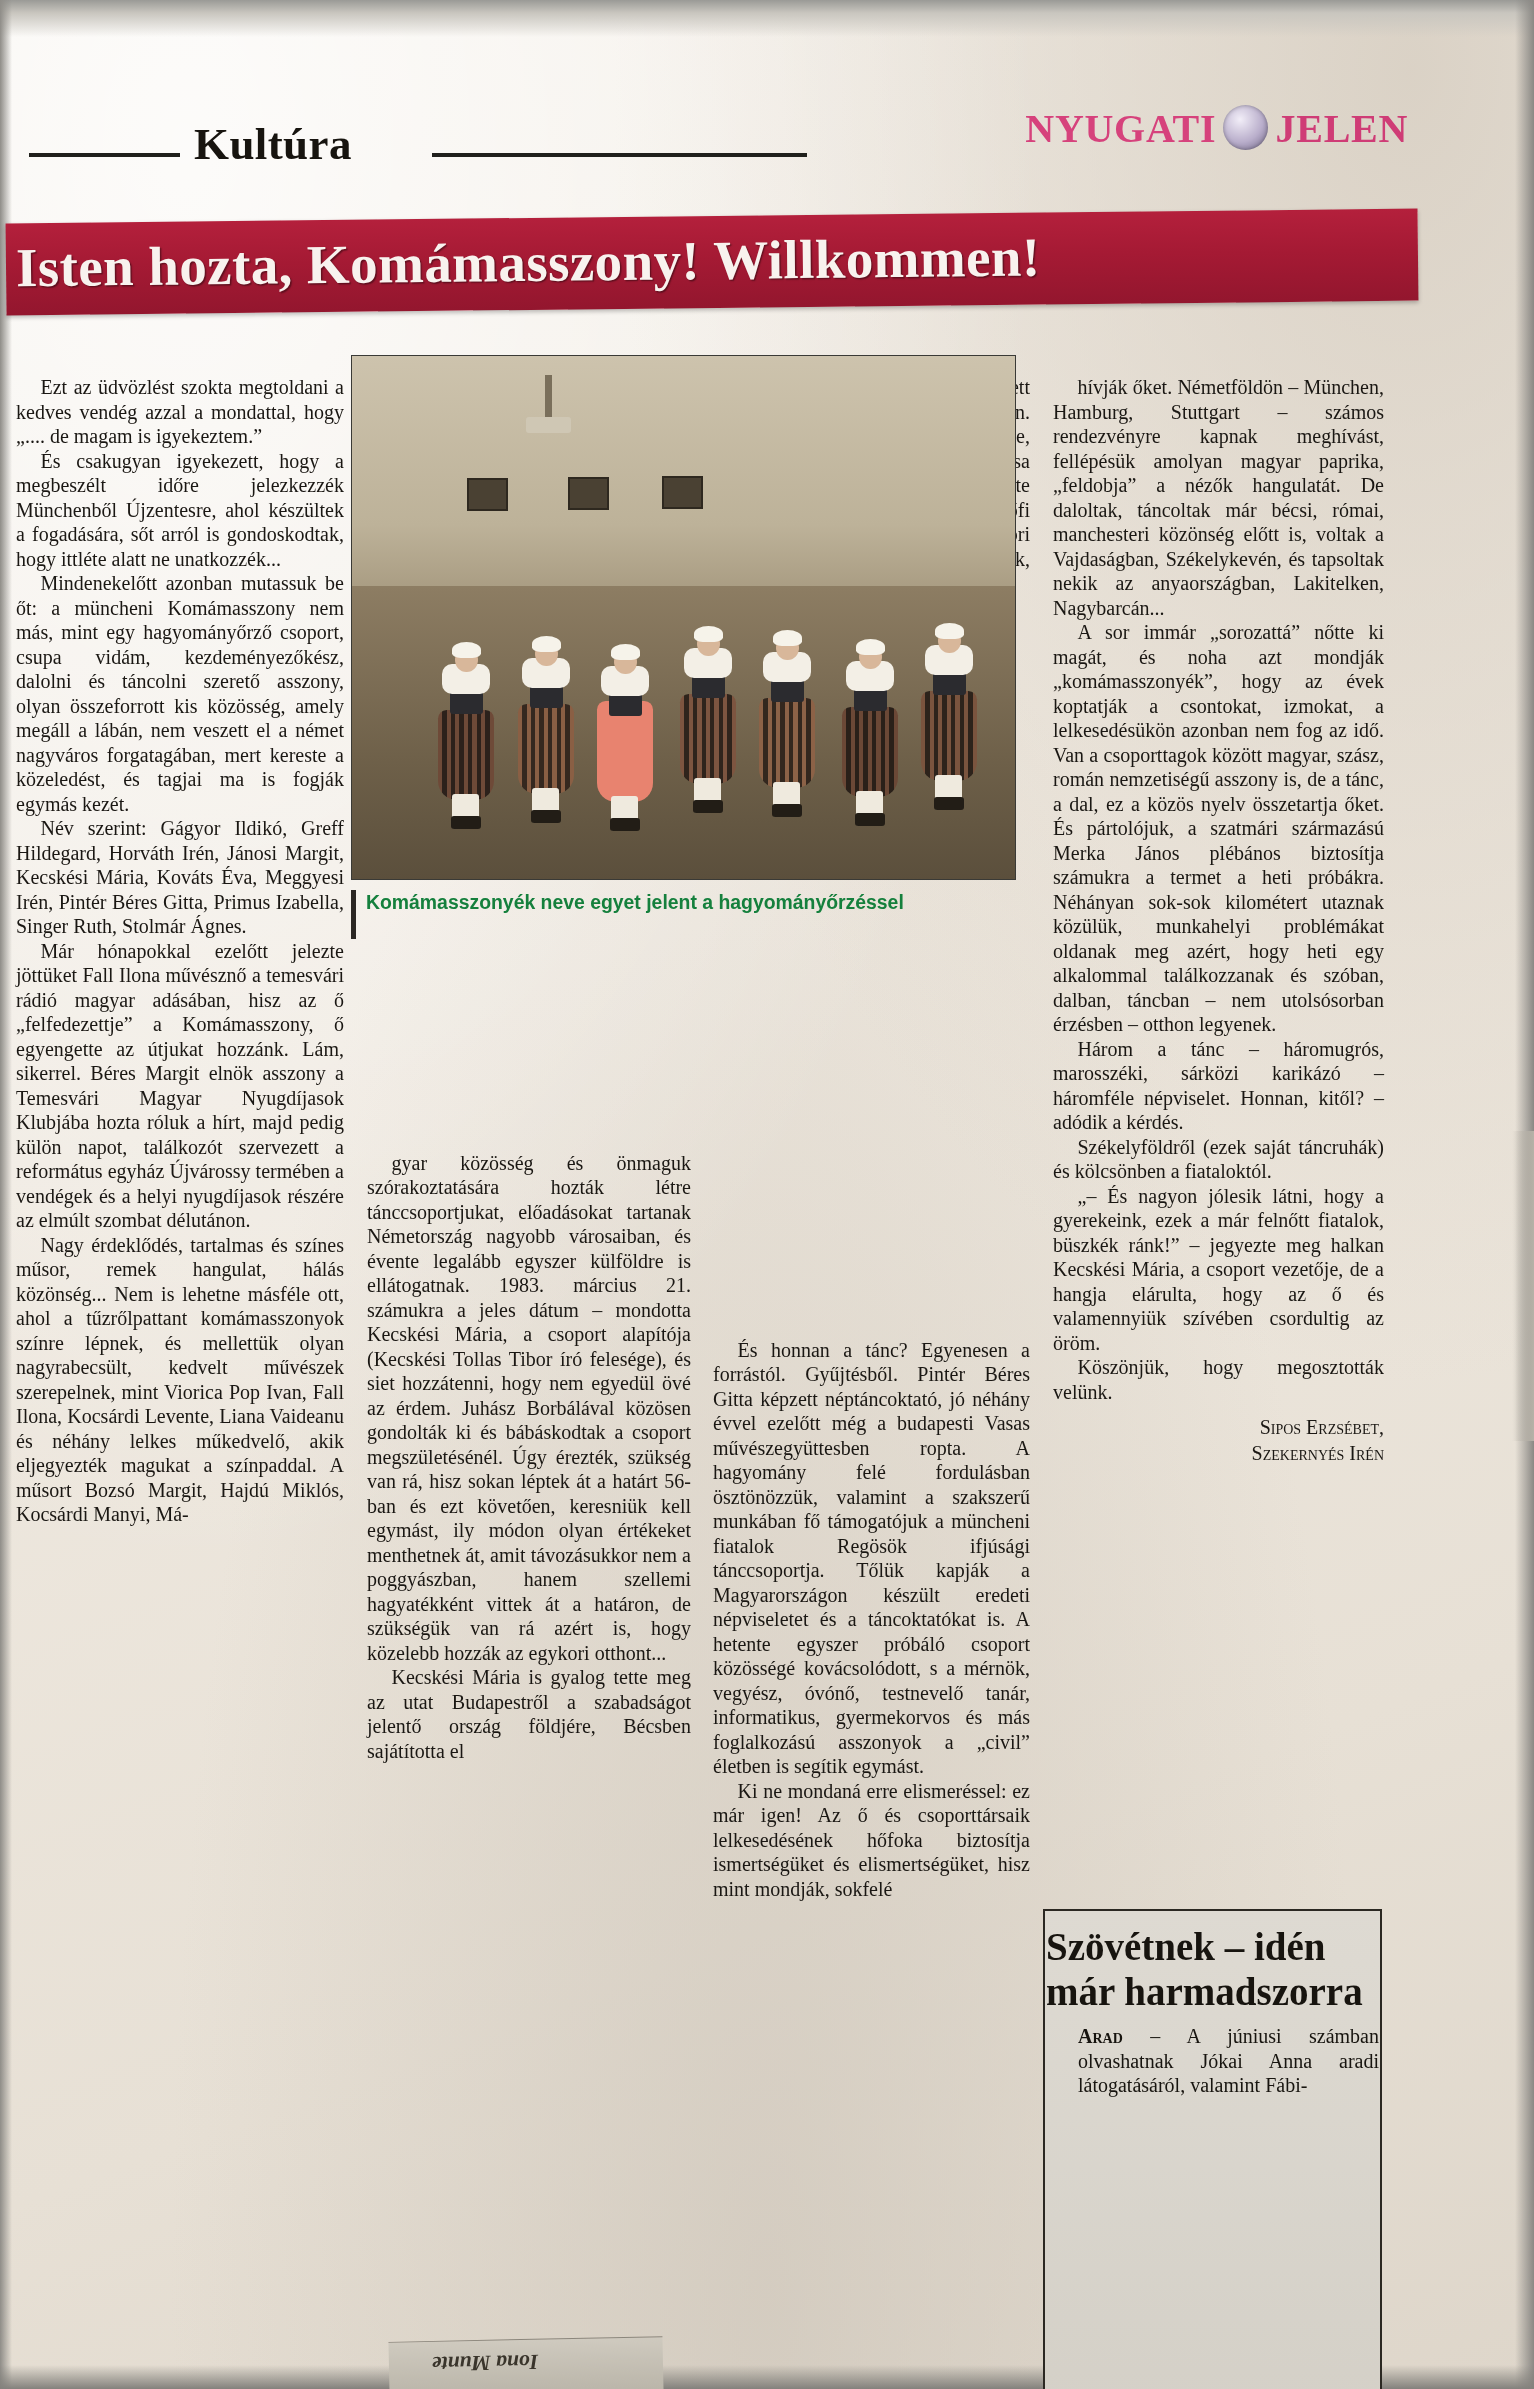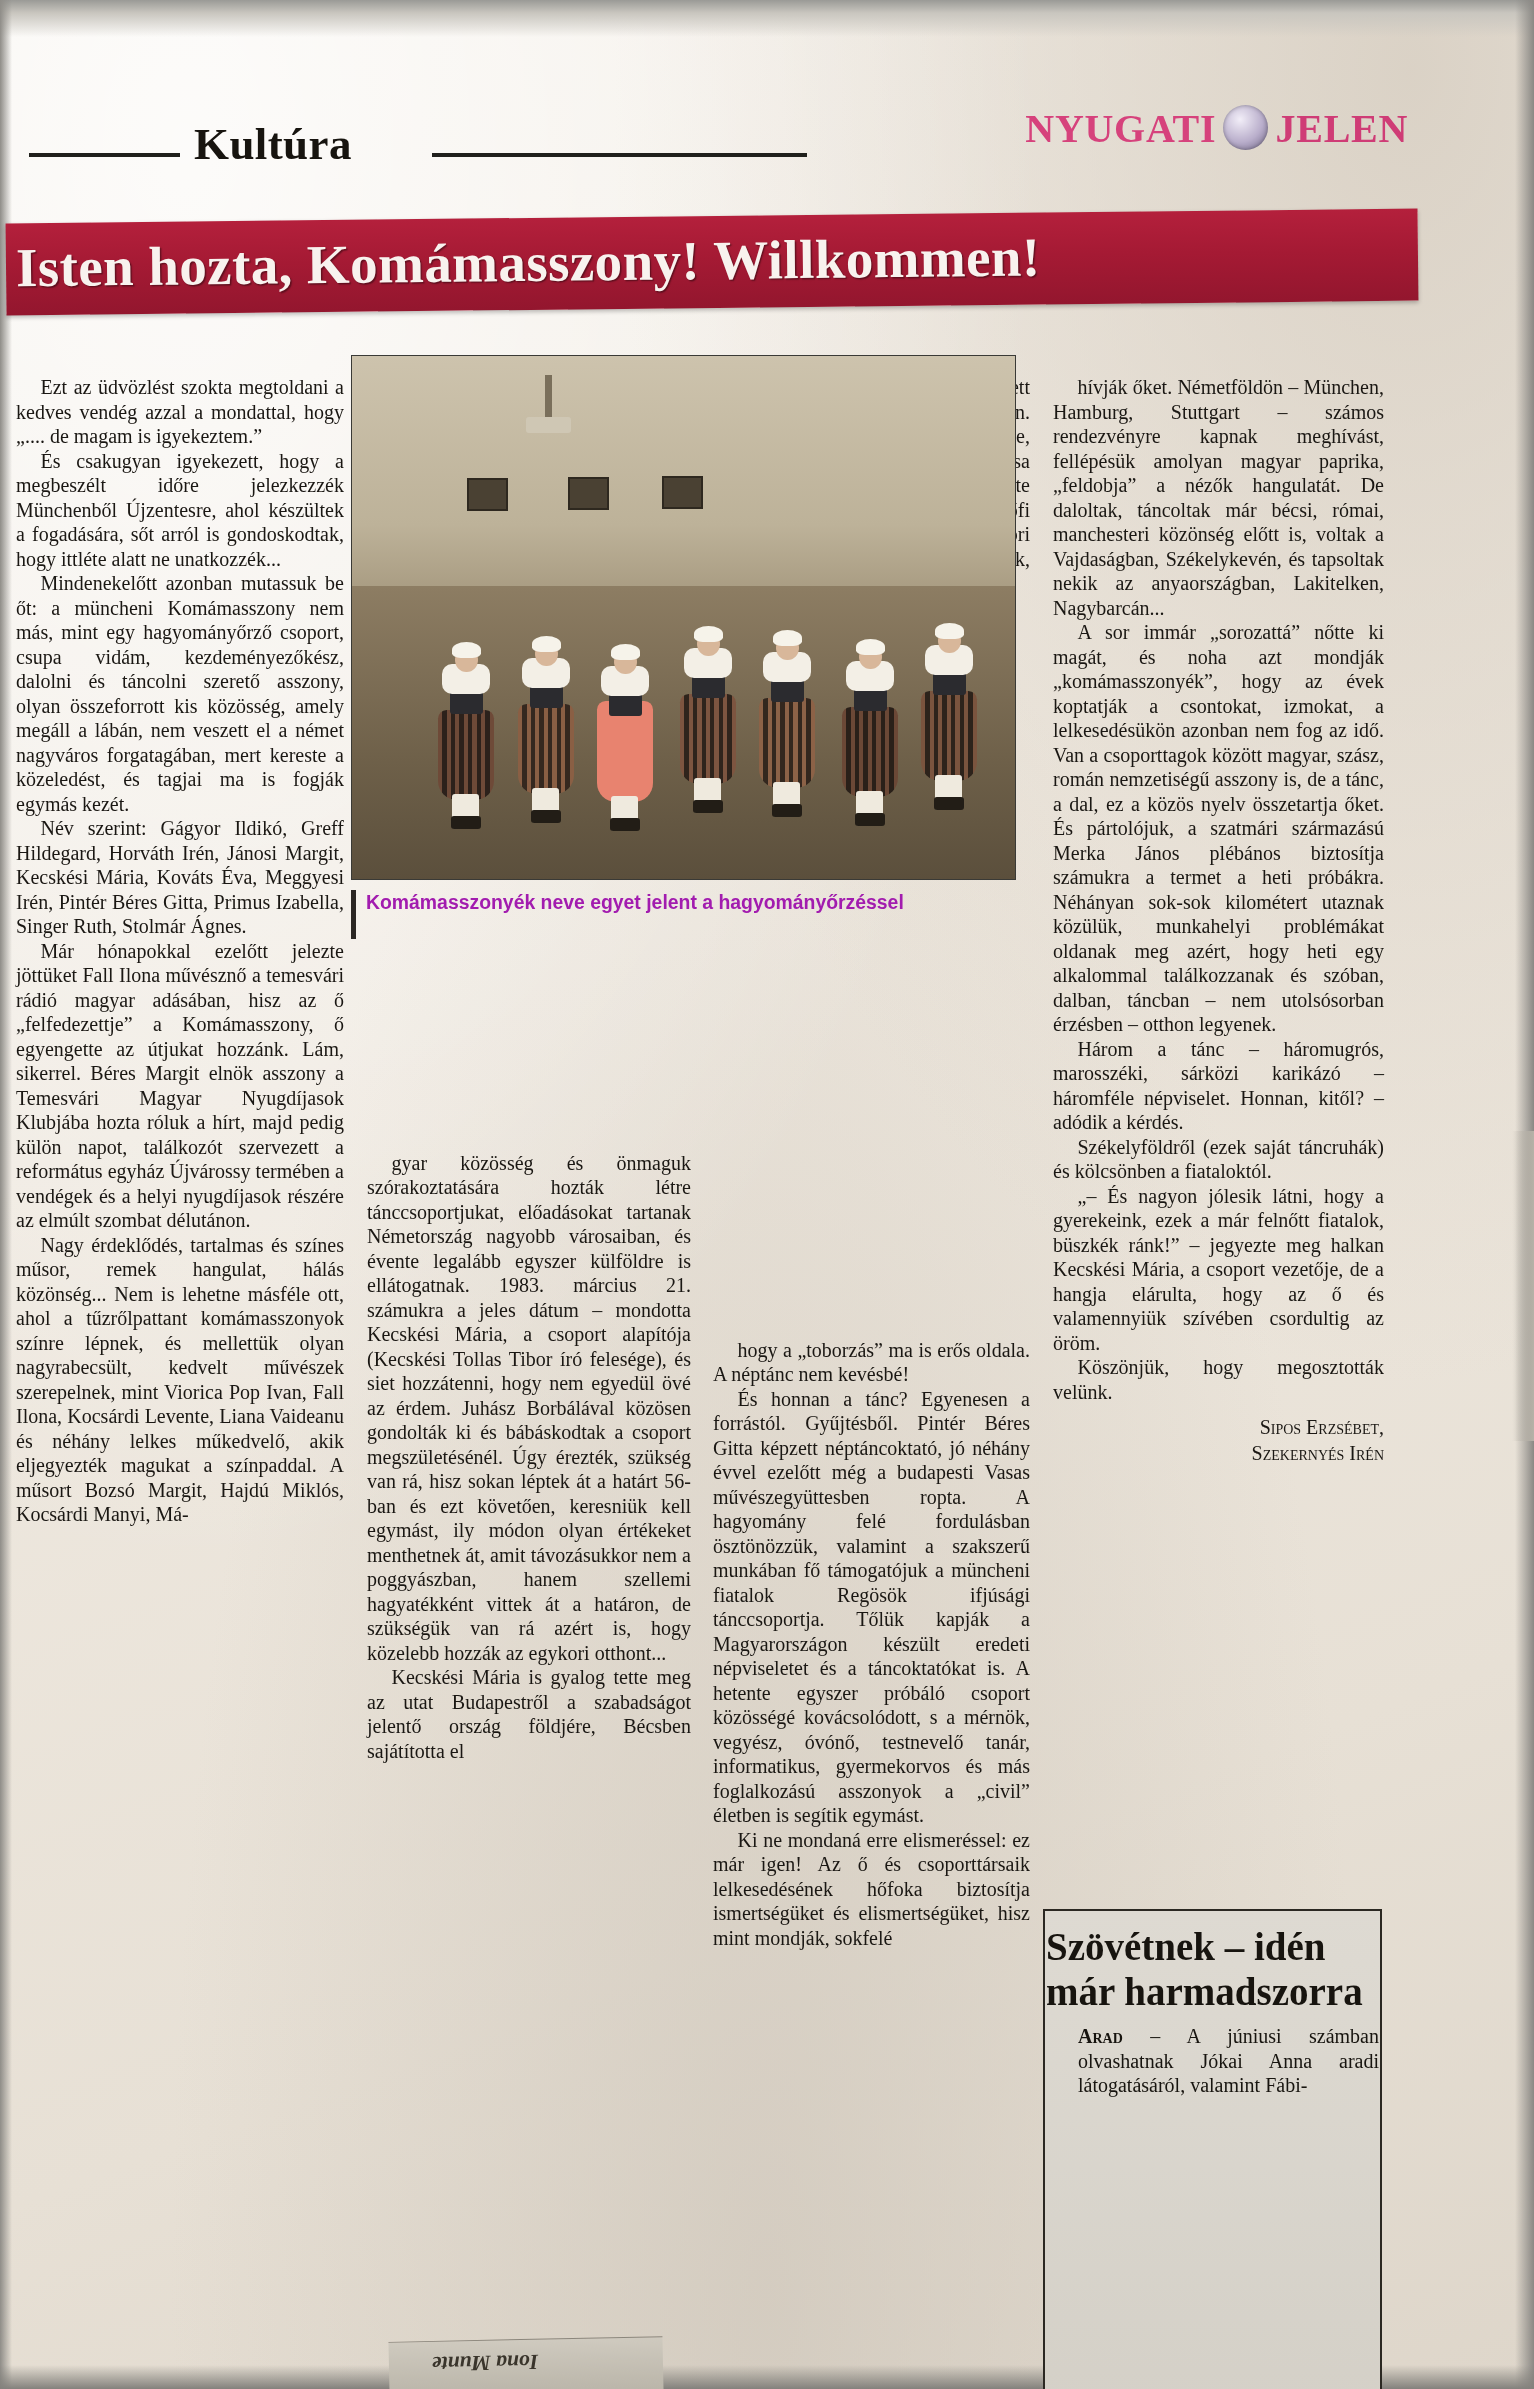--- a/index.html
+++ b/index.html
@@ -244,21 +244,21 @@
     width: 5px;
     min-height: 49px;
     background: #2b2723;
     flex: 0 0 auto;
   }
   .caption-text {
     font-size: 19.4px;
     line-height: 24.5px;
     font-weight: bold;
     font-family: "Liberation Sans", sans-serif;
-    color: #a21caf;
+    color: #15803d;
   }
 
   
   .signature {
     margin-top: 10px;
     text-align: right;
     font-variant: small-caps;
     font-size: 20px;
     line-height: 26px;
     font-family: "Liberation Serif", serif;
@@ -361,21 +361,20 @@
       <p class="first">té Magdolna, Sárközi Marika szereplései szőtték „színes szőttessé.”</p>
       <p>De hogyan, mikor alakult a Komámasszony hagyományőrző csoport? A németországi asszonyok magyar hagyományőrző csoportja idén ünnepelte alakulásának 25. évfordulóját, s bár a közel negyvenezres létszámú ma-</p>
       <div style="height:555px"></div>
       <p>gyar közösség és önmaguk szórakoztatására hozták létre tánccsoportjukat, előadásokat tartanak Németország nagyobb városaiban, és évente legalább egyszer külföldre is ellátogatnak. 1983. március 21. számukra a jeles dátum – mondotta Kecskési Mária, a csoport alapítója (Kecskési Tollas Tibor író felesége), és siet hozzátenni, hogy nem egyedül övé az érdem. Juhász Borbálával közösen gondolták ki és bábáskodtak a csoport megszületésénél. Úgy érezték, szükség van rá, hisz sokan léptek át a határt 56-ban és ezt követően, keresniük kell egymást, ily módon olyan értékeket menthetnek át, amit távozásukkor nem a poggyászban, hanem szellemi hagyatékként vittek át a határon, de szükségük van rá azért is, hogy közelebb hozzák az egykori otthont...</p>
       <p>Kecskési Mária is gyalog tette meg az utat Budapestről a szabadságot jelentő ország földjére, Bécsben sajátította el</p>
     </div>
 
     <div class="col" id="col3">
       <p class="first">az idegen nyelvet, majd szerzett néprajzos diplomát az egyetemen. Minden bizonnyal ez is ösztönözte, segítette őt abban, hogy megvalósítsa álmát. Jó szervezőként állt mellette Meggyesi Irén, a bukaresti Petőfi Sándor Művelődési Ház egykori igazgatója, és jó szervezőkészségének, közvetlenségének tulajdonítható,</p>
       <div style="height:742px"></div>
-      <p>hogy a „toborzás” ma is erős oldala. A néptánc nem kevésbé!</p>
       <p>És honnan a tánc? Egyenesen a forrástól. Gyűjtésből. Pintér Béres Gitta képzett néptáncoktató, jó néhány évvel ezelőtt még a budapesti Vasas művészegyüttesben ropta. A hagyomány felé fordulásban ösztönözzük, valamint a szakszerű munkában fő támogatójuk a müncheni fiatalok Regösök ifjúsági tánccsoportja. Tőlük kapják a Magyarországon készült eredeti népviseletet és a táncoktatókat is. A hetente egyszer próbáló csoport közösségé kovácsolódott, s a mérnök, vegyész, óvónő, testnevelő tanár, informatikus, gyermekorvos és más foglalkozású asszonyok a „civil” életben is segítik egymást.</p>
       <p>Ki ne mondaná erre elismeréssel: ez már igen! Az ő és csoporttársaik lelkesedésének hőfoka biztosítja ismertségüket és elismertségüket, hisz mint mondják, sokfelé</p>
     </div>
 
     <div class="col" id="col4">
       <p class="first">hívják őket. Németföldön – München, Hamburg, Stuttgart – számos rendezvényre kapnak meghívást, fellépésük amolyan magyar paprika, „feldobja” a nézők hangulatát. De daloltak, táncoltak már bécsi, római, manchesteri közönség előtt is, voltak a Vajdaságban, Székelykevén, és tapsoltak nekik az anyaországban, Lakitelken, Nagybarcán...</p>
       <p>A sor immár „sorozattá” nőtte ki magát, és noha azt mondják „komámasszonyék”, hogy az évek koptatják a csontokat, izmokat, a lelkesedésükön azonban nem fog az idő. Van a csoporttagok között magyar, szász, román nemzetiségű asszony is, de a tánc, a dal, ez a közös nyelv összetartja őket. És pártolójuk, a szatmári származású Merka János plébános biztosítja számukra a termet a heti próbákra. Néhányan sok-sok kilométert utaznak közülük, munkahelyi problémákat oldanak meg azért, hogy heti egy alkalommal találkozzanak és szóban, dalban, táncban – nem utolsósorban érzésben – otthon legyenek.</p>
       <p>Három a tánc – háromugrós, marosszéki, sárközi karikázó – háromféle népviselet. Honnan, kitől? – adódik a kérdés.</p>
       <p>Székelyföldről (ezek saját táncruhák) és kölcsönben a fiataloktól.</p>
       <p>„– És nagyon jólesik látni, hogy a gyerekeink, ezek a már felnőtt fiatalok, büszkék ránk!” – jegyezte meg halkan Kecskési Mária, a csoport vezetője, de a hangja elárulta, hogy az ő és valamennyiük szívében csordultig az öröm.</p>

